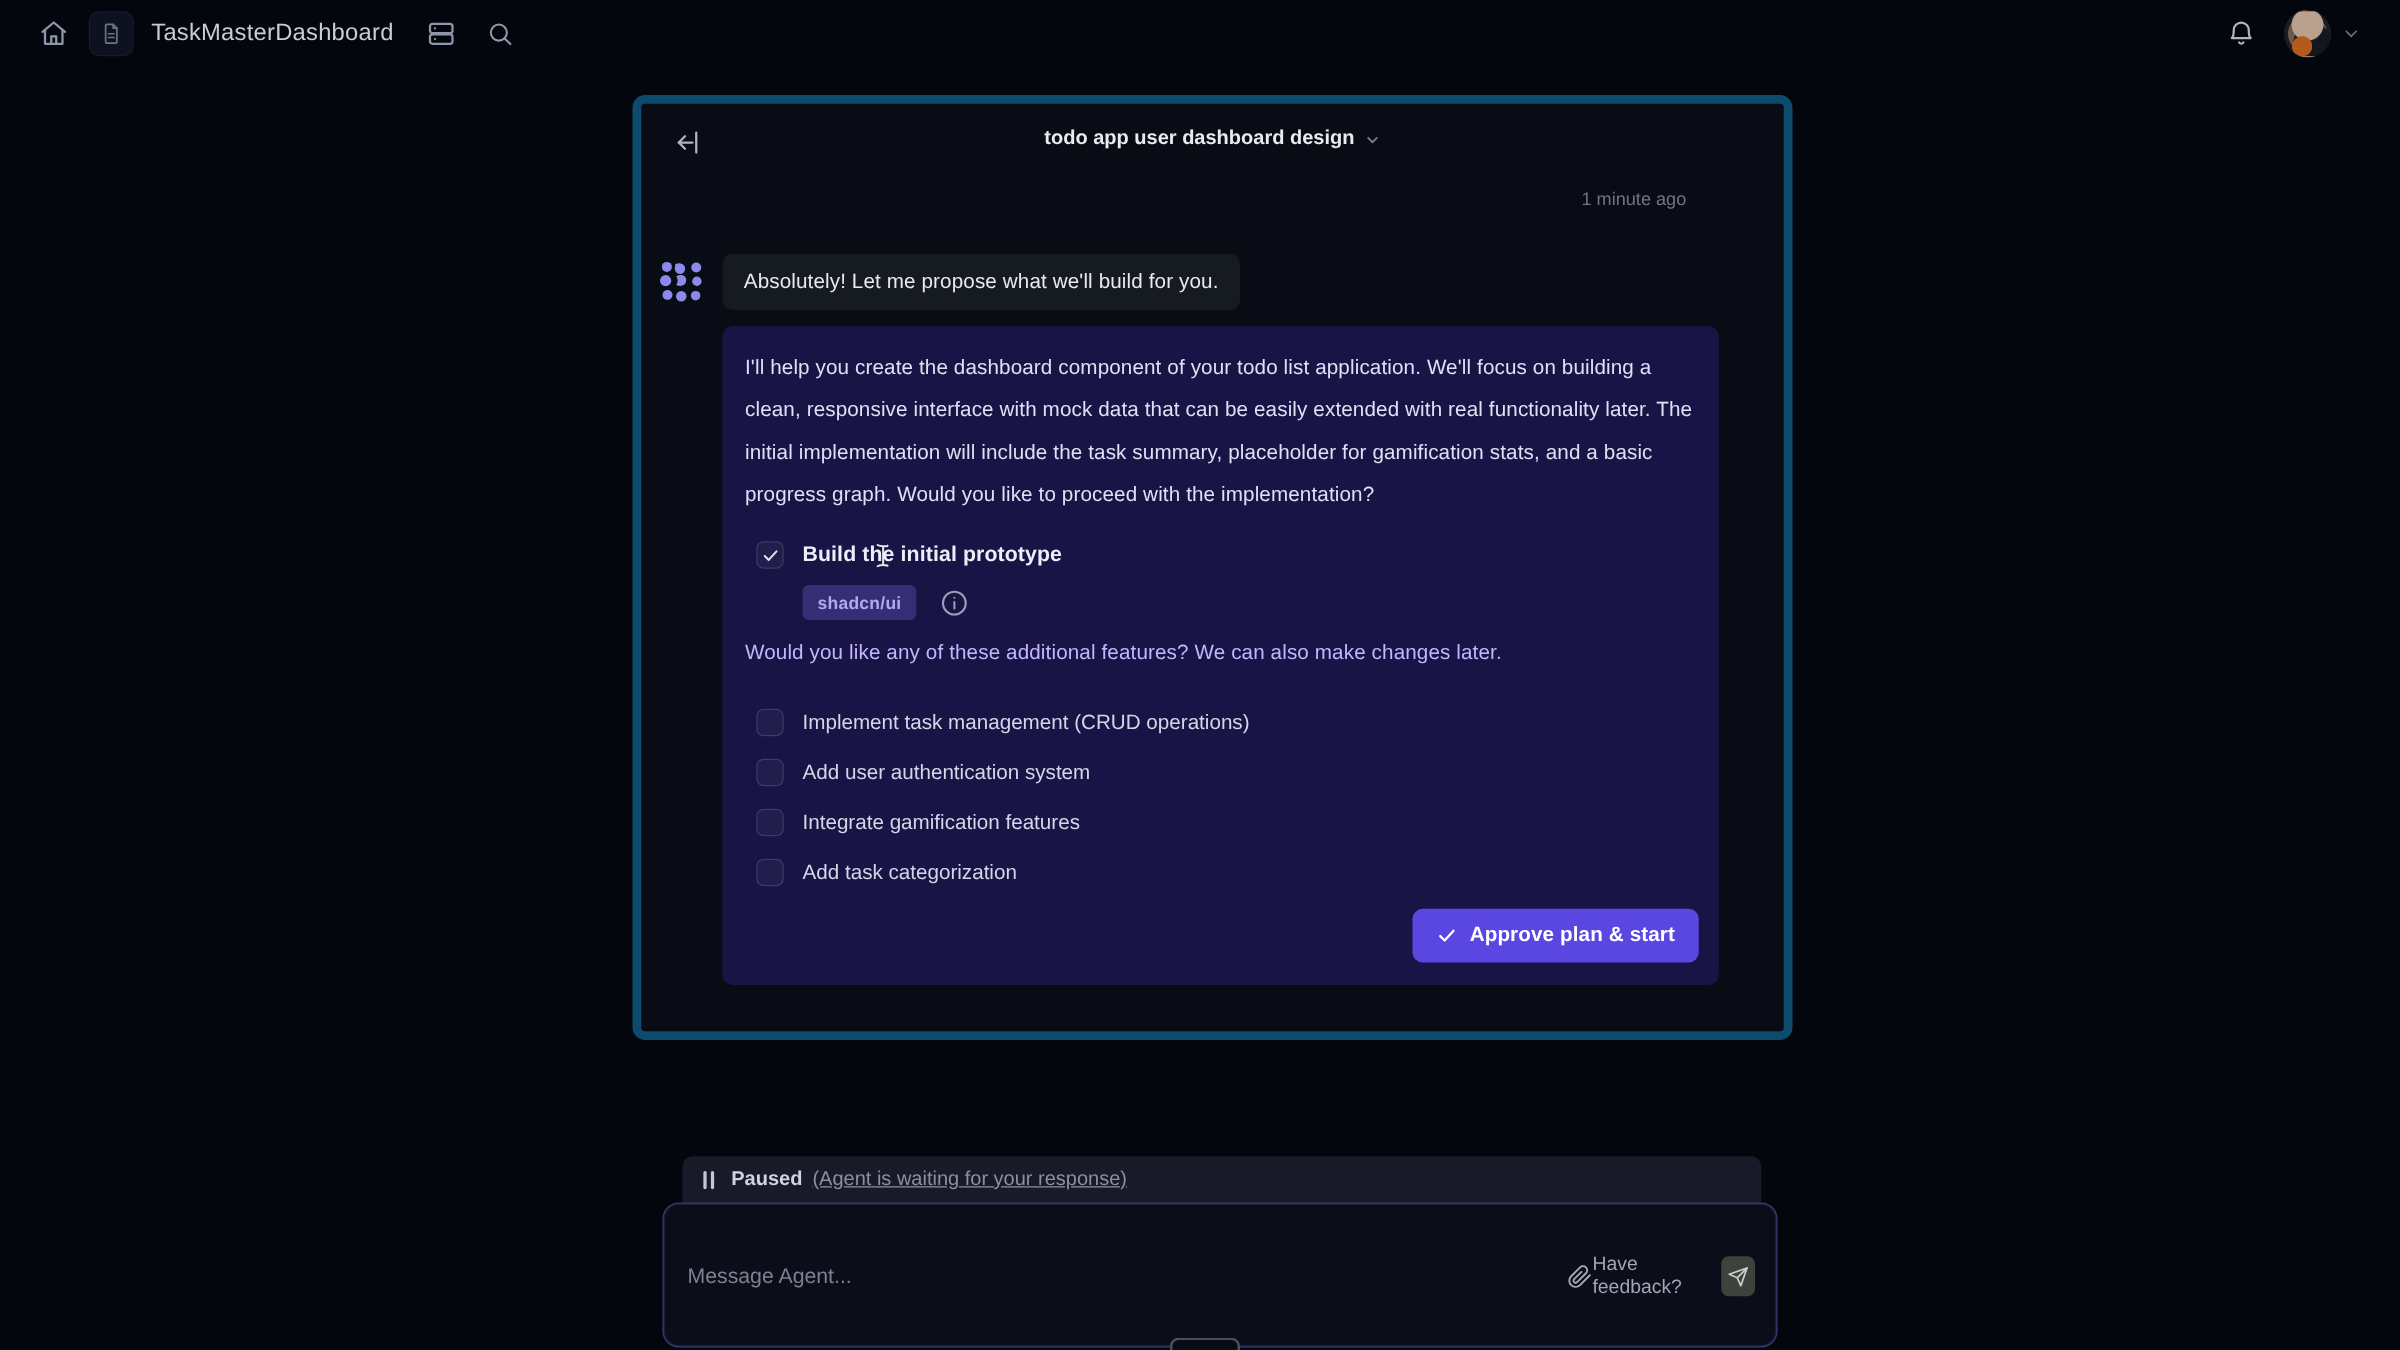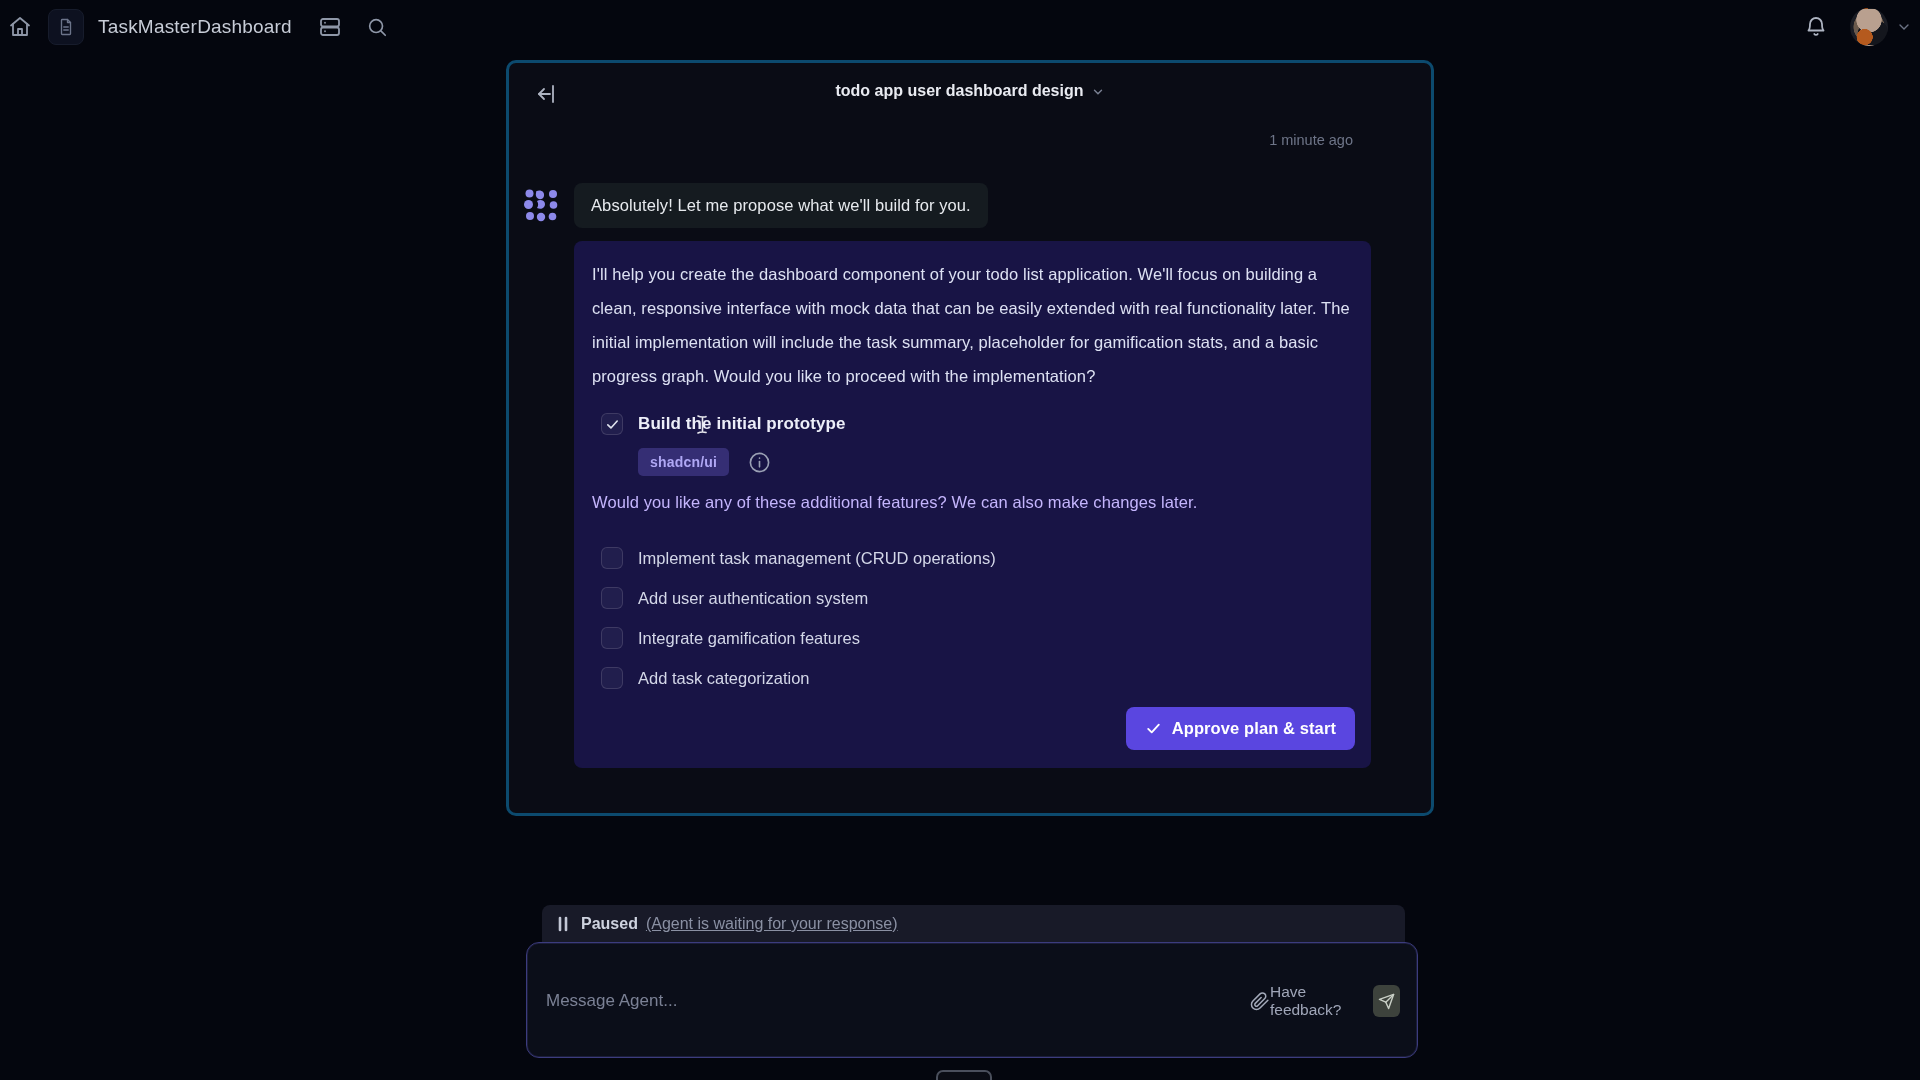--- a/index.html
+++ b/index.html
@@ -8,21 +8,21 @@
     background:#04060e;
     font-family:"Liberation Sans", sans-serif;
     color:#cdd2de;
     position:relative;
   }
   svg { display:block; }
 
   
   .topbar {
     position:absolute; top:0; left:0; right:0; height:54px;
-    display:flex; align-items:center; padding:0 8px;
+    display:flex; align-items:center; padding:0 31px;
   }
   .tb-iconbtn { color:#8f97a8; display:flex; align-items:center; justify-content:center; cursor:pointer; }
   .tb-home { margin-right:16px; }
   .tb-filebtn {
     width:36px; height:36px; border-radius:8px; background:#0d1120;
     border:1px solid #171c2c; margin-right:14px; color:#79819247;
     display:flex; align-items:center; justify-content:center;
   }
   .tb-title { font-size:19px; color:#c7ccd7; letter-spacing:.2px; margin-right:26px; }
   .tb-server { margin-right:24px; }
@@ -34,22 +34,22 @@
       radial-gradient(circle at 38% 78%, #b55a1e 0 22%, transparent 23%),
       radial-gradient(circle at 50% 30%, #b9a08f 0 40%, transparent 42%),
       radial-gradient(circle at 62% 72%, #14161d 0 45%, transparent 47%),
       radial-gradient(circle at 50% 50%, #6b5a4c 0 60%, #1a1c24 62%);
     border:1px solid #23283600;
   }
   .tb-chevron { color:#6b7284; margin-left:8px; }
 
   
   .panel {
-    position:absolute; left:506px; top:60px; width:928px; height:756px;
-    background:#0a0c15; border:3px solid #0c4a6e; border-radius:10px;
+    position:absolute; left:506px; top:76px; width:928px; height:756px;
+    background:#0a0c15; border:7px solid #0c4a6e; border-radius:10px;
   }
   .panel-header { position:relative; height:64px; }
   .back-btn {
     position:absolute; left:24px; top:16px; color:#aeb4c2; cursor:pointer;
     width:30px; height:30px; display:flex; align-items:center; justify-content:center;
   }
   .panel-title-wrap {
     position:absolute; left:0; right:0; top:19px;
     display:flex; align-items:center; justify-content:center; gap:7px;
   }

